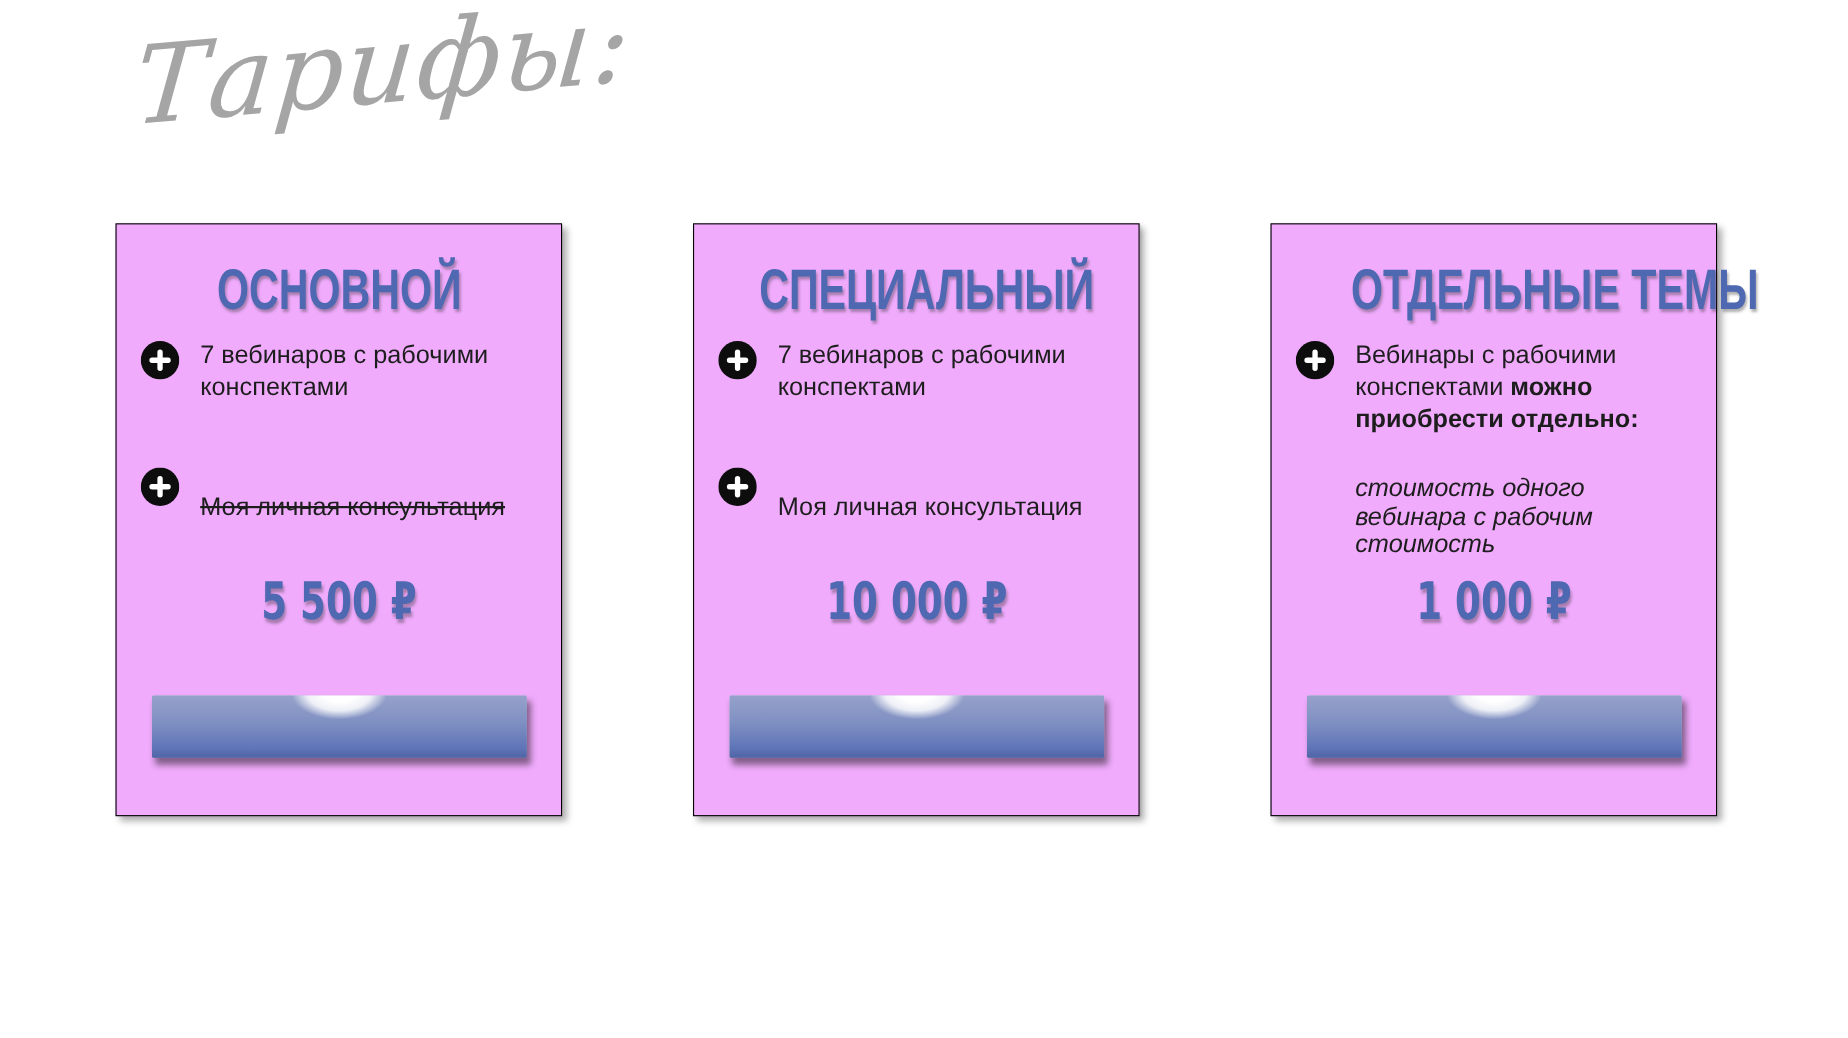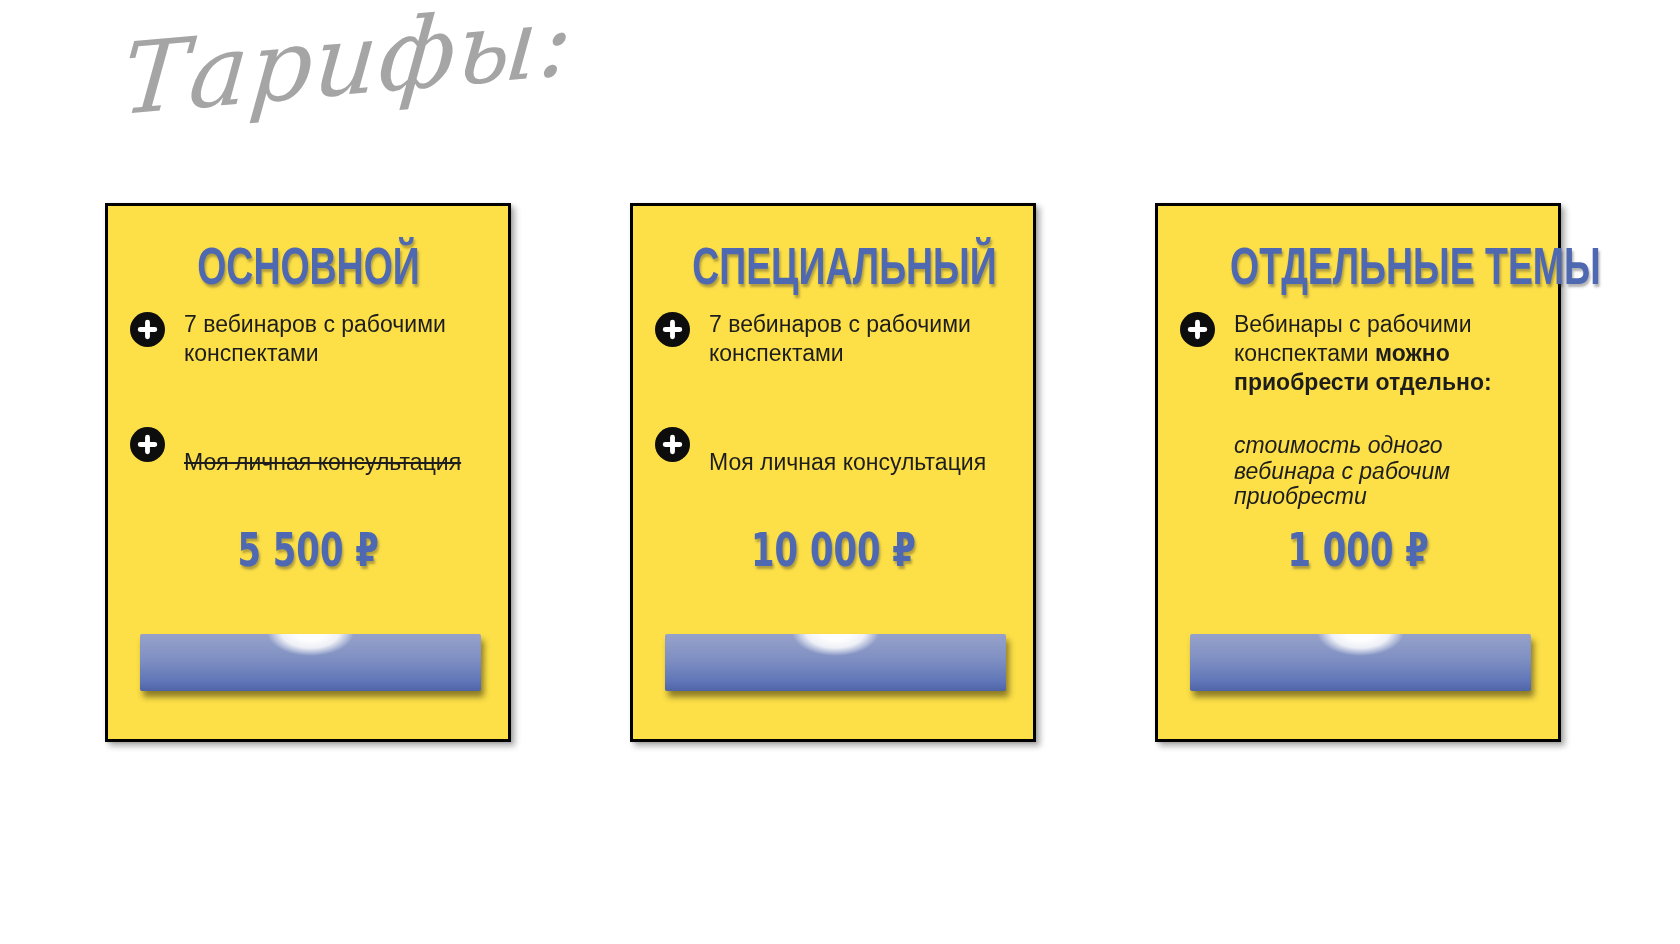--- a/index.html
+++ b/index.html
@@ -8,22 +8,22 @@
     font-family:"Liberation Sans",sans-serif;overflow:hidden;
   }
   .script-heading{
     position:absolute;left:128px;top:22px;
     font-family:"DejaVu Serif",serif;font-style:italic;font-weight:400;
     font-size:98px;color:#a5a5a5;
     transform:rotate(-5deg) skewX(-10deg);transform-origin:left top;
     letter-spacing:2px;white-space:nowrap;
   }
   .card{
-    position:absolute;top:203px;width:406px;height:539px;background:#fde047;
-    border:3px solid #000000;box-sizing:border-box;
+    position:absolute;top:203px;width:406px;height:539px;background:#f0abfc;
+    border:1px solid #000000;box-sizing:border-box;
     box-shadow:4px 4px 6px rgba(0,0,0,0.32), 1px 1px 2px rgba(0,0,0,0.10);
   }
   .card.c1{left:105px;}
   .card.c2{left:630px;}
   .card.c3{left:1155px;}
   .card-title{
     position:absolute;top:34px;left:0;width:100%;text-align:center;
     color:#4e68b2;font-weight:700;font-size:52px;line-height:52px;white-space:nowrap;
   }
   .card-title .squeeze{
@@ -139,21 +139,21 @@
   </svg>
   <div class="feature-text text-r1">
     <div>Вебинары с рабочими</div>
     <div><span>конспектами </span><span class="bold">можно</span></div>
     <div class="bold">приобрести отдельно:</div>
   </div>
 
   <div class="note-text">
     <div>стоимость одного</div>
     <div>вебинара с рабочим</div>
-    <div>приобрести</div>
+    <div>стоимость</div>
   </div>
 
   <div class="price">
     <span class="squeeze">1 000 ₽</span>
   </div>
 
   <button class="buy-button"></button>
 </div>
 
 </body></html>

